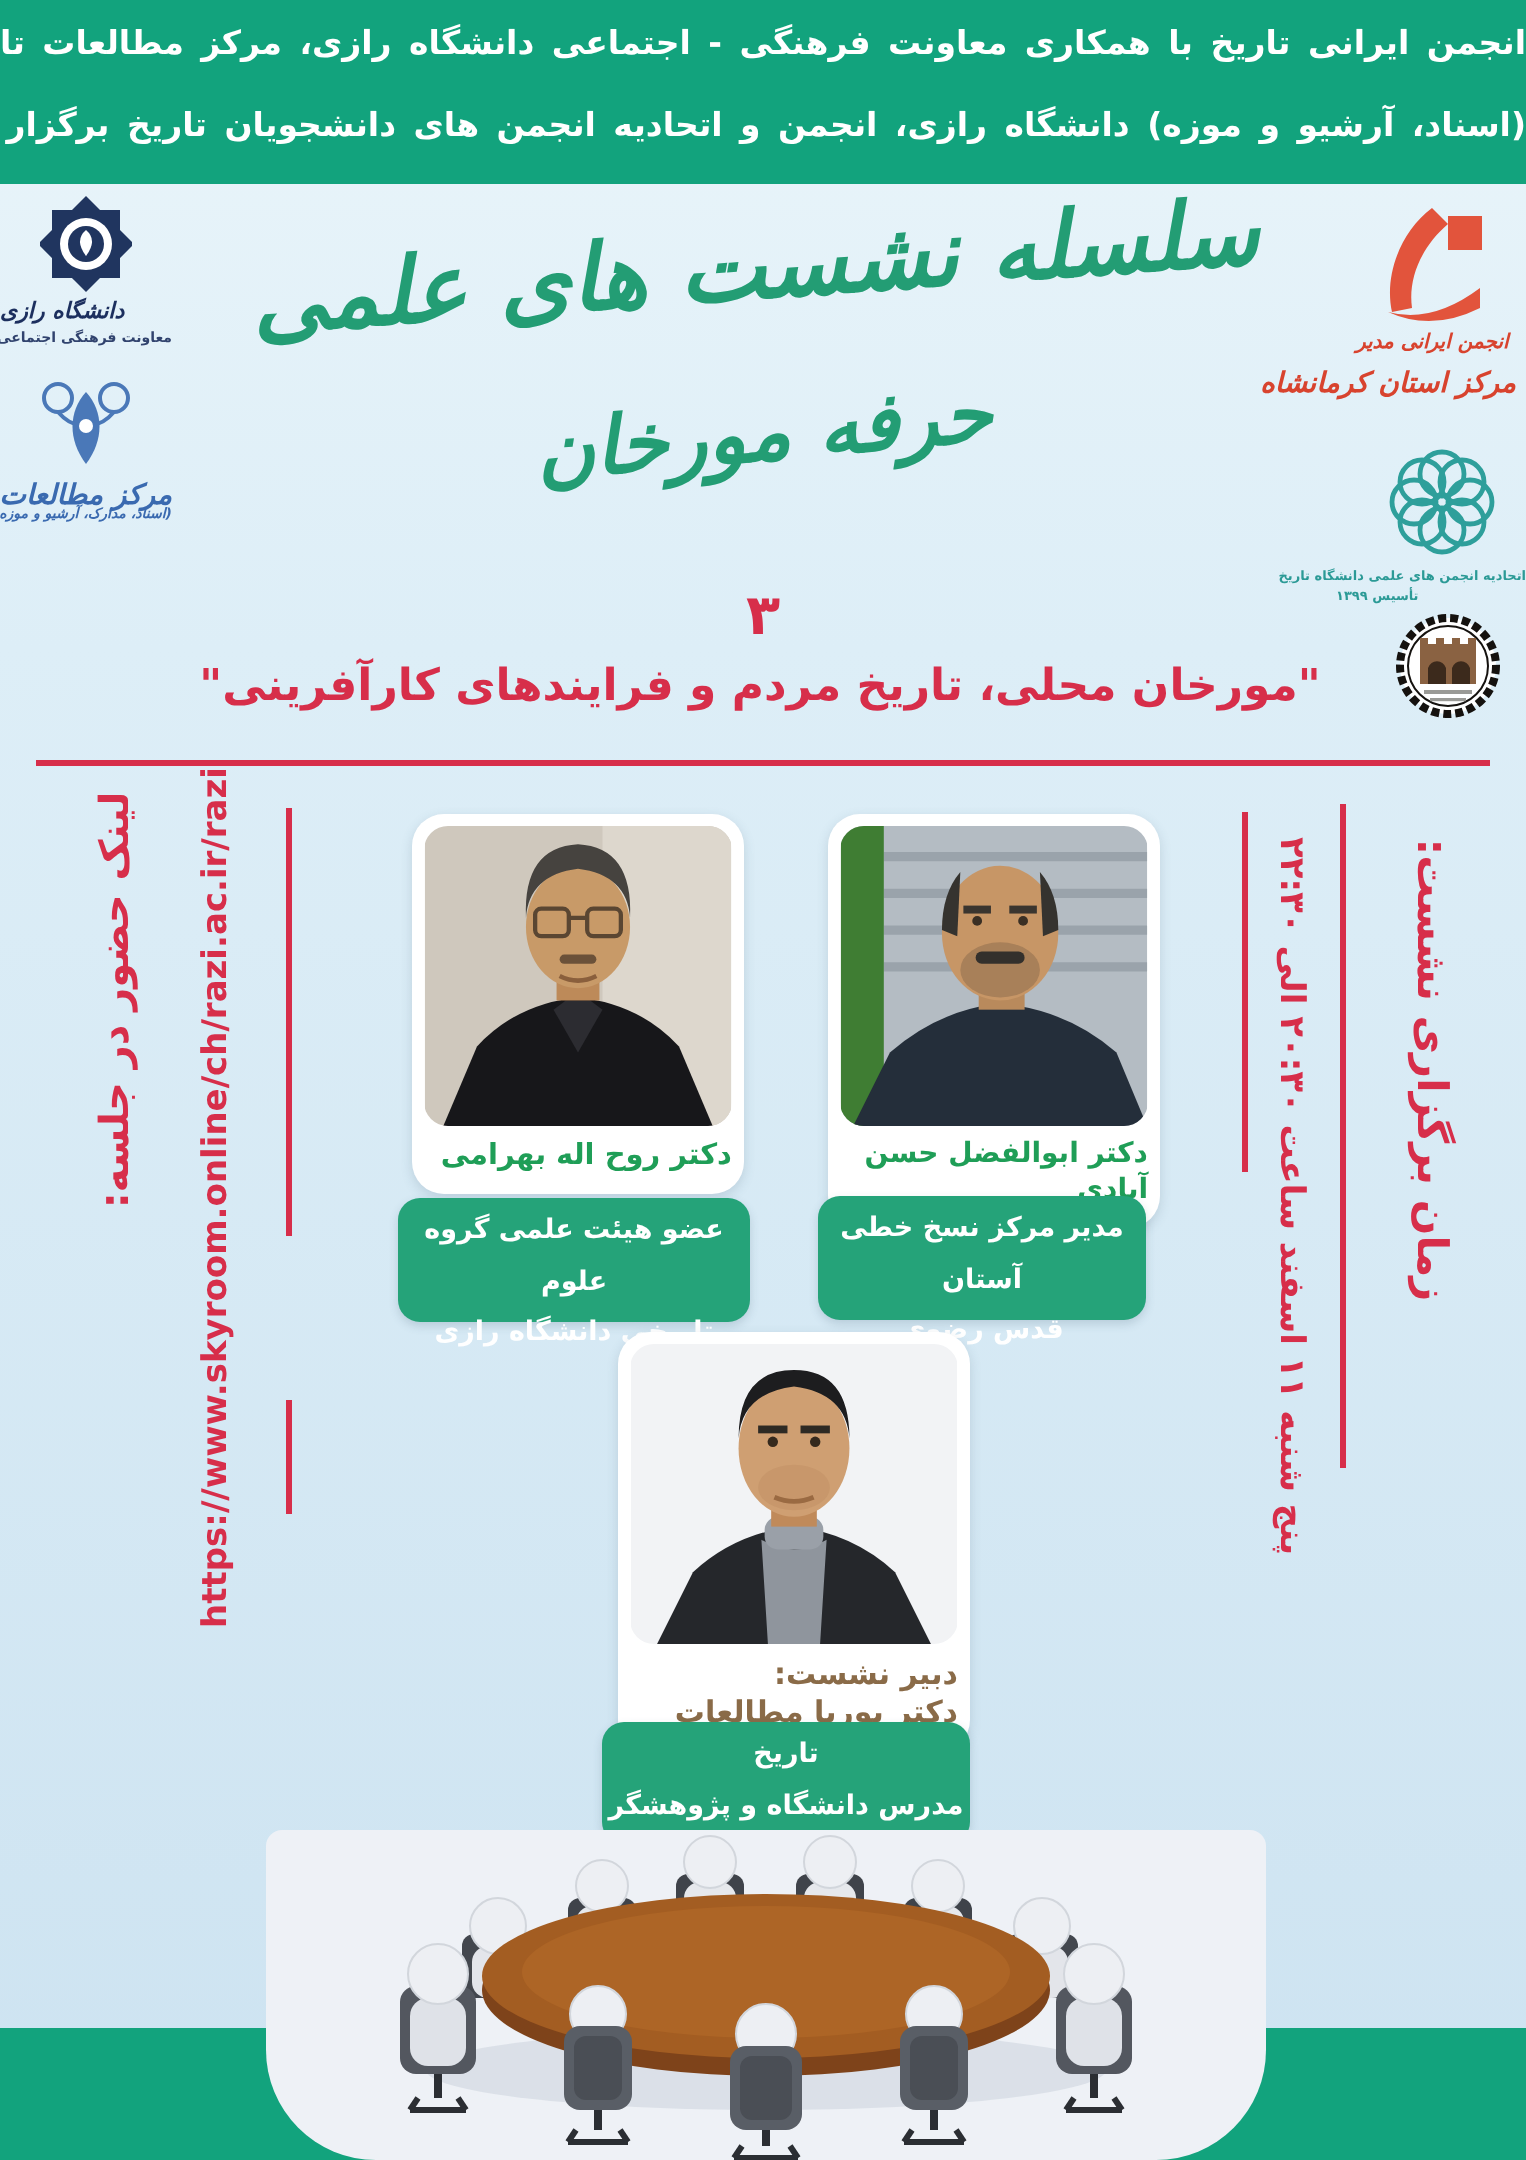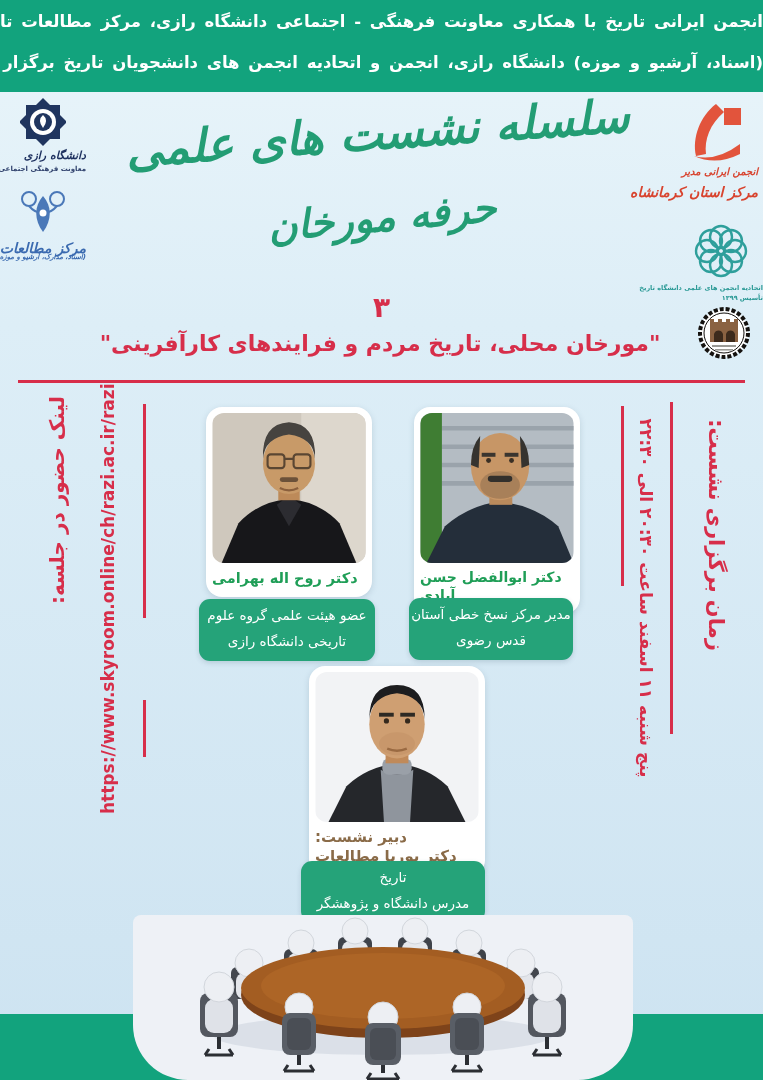--- a/index.html
+++ b/index.html
@@ -8,21 +8,21 @@
     background:linear-gradient(180deg,#eaf5fa 0%,#ddeef7 30%,#cde3f1 100%);
     font-family:"DejaVu Sans",sans-serif;
   }
   
   .top-band{position:absolute;left:0;top:0;width:763px;height:92px;background:#12a37d;}
   .band-line{position:absolute;width:100%;text-align:center;color:#ffffff;font-weight:bold;
     font-size:16.5px;direction:rtl;word-spacing:3px;white-space:nowrap;}
   .band-line.l1{top:12px;}
   .band-line.l2{top:53px;}
   
-  .logo-cap{position:absolute;text-align:right;direction:rtl;white-space:nowrap;font-weight:bold;}
+  .logo-cap{position:absolute;text-align:left;direction:rtl;white-space:nowrap;font-weight:bold;}
   
   .callig{position:absolute;color:#239d74;font-weight:bold;font-style:italic;direction:rtl;
     text-align:center;white-space:nowrap;}
   .callig.c1{left:130px;top:106px;width:500px;font-size:46px;transform:rotate(-4deg);}
   .callig.c2{left:222px;top:194px;width:320px;font-size:40px;transform:rotate(-5deg);}
   .session-num{position:absolute;left:0;top:291px;width:763px;text-align:center;
     color:#d72e4a;font-size:28px;font-weight:bold;}
   .session-title{position:absolute;left:50px;top:331px;width:660px;text-align:center;direction:rtl;
     color:#d72e4a;font-size:22px;font-weight:bold;}
   .rule-h{position:absolute;left:18px;top:380px;width:727px;height:3px;background:#d72e4a;}
@@ -30,25 +30,25 @@
   
   .vtext{position:absolute;color:#d72e4a;font-weight:bold;white-space:nowrap;text-align:center;}
   .v-left-label{left:-48px;top:488px;width:210px;font-size:20px;direction:rtl;transform:rotate(-90deg);}
   .v-left-url{left:-102px;top:594px;width:420px;font-size:17px;direction:ltr;transform:rotate(-90deg);}
   .v-right-label{left:576px;top:523px;width:280px;font-size:21px;direction:rtl;transform:rotate(90deg);}
   .v-right-date{left:443px;top:588px;width:405px;font-size:17px;direction:rtl;transform:rotate(90deg);}
   
   .card{position:absolute;background:#ffffff;border-radius:16px;padding:6px 6px 4px 6px;
     box-shadow:0 2px 6px rgba(60,90,110,.18);}
   .card svg{display:block;border-radius:12px;}
-  .card .name{color:#1f9e57;font-size:14.5px;font-weight:bold;text-align:left;direction:rtl;
+  .card .name{color:#1f9e57;font-size:14.5px;font-weight:bold;text-align:right;direction:rtl;
     padding:6px 0 6px 0;line-height:1.25;}
   .card .name.brown{color:#8a6b48;font-size:15px;}
   .rolebox{position:absolute;background:#25a379;border-radius:11px;color:#fff;text-align:center;
-    direction:rtl;font-weight:normal;font-size:13.5px;line-height:1.9;padding-top:4px;
+    direction:rtl;font-weight:bold;font-size:13.5px;line-height:1.9;padding-top:4px;
     box-shadow:0 2px 5px rgba(60,90,110,.2);}
   .rolebox span{display:block;}
   
   .bottom-band{position:absolute;left:0;top:1014px;width:763px;height:66px;background:#12a37d;}
   .clip-panel{position:absolute;left:133px;top:915px;width:500px;height:165px;background:#eef1f6;
     border-radius:8px 8px 55px 55px;}
 </style>
 </head>
 <body>
 

